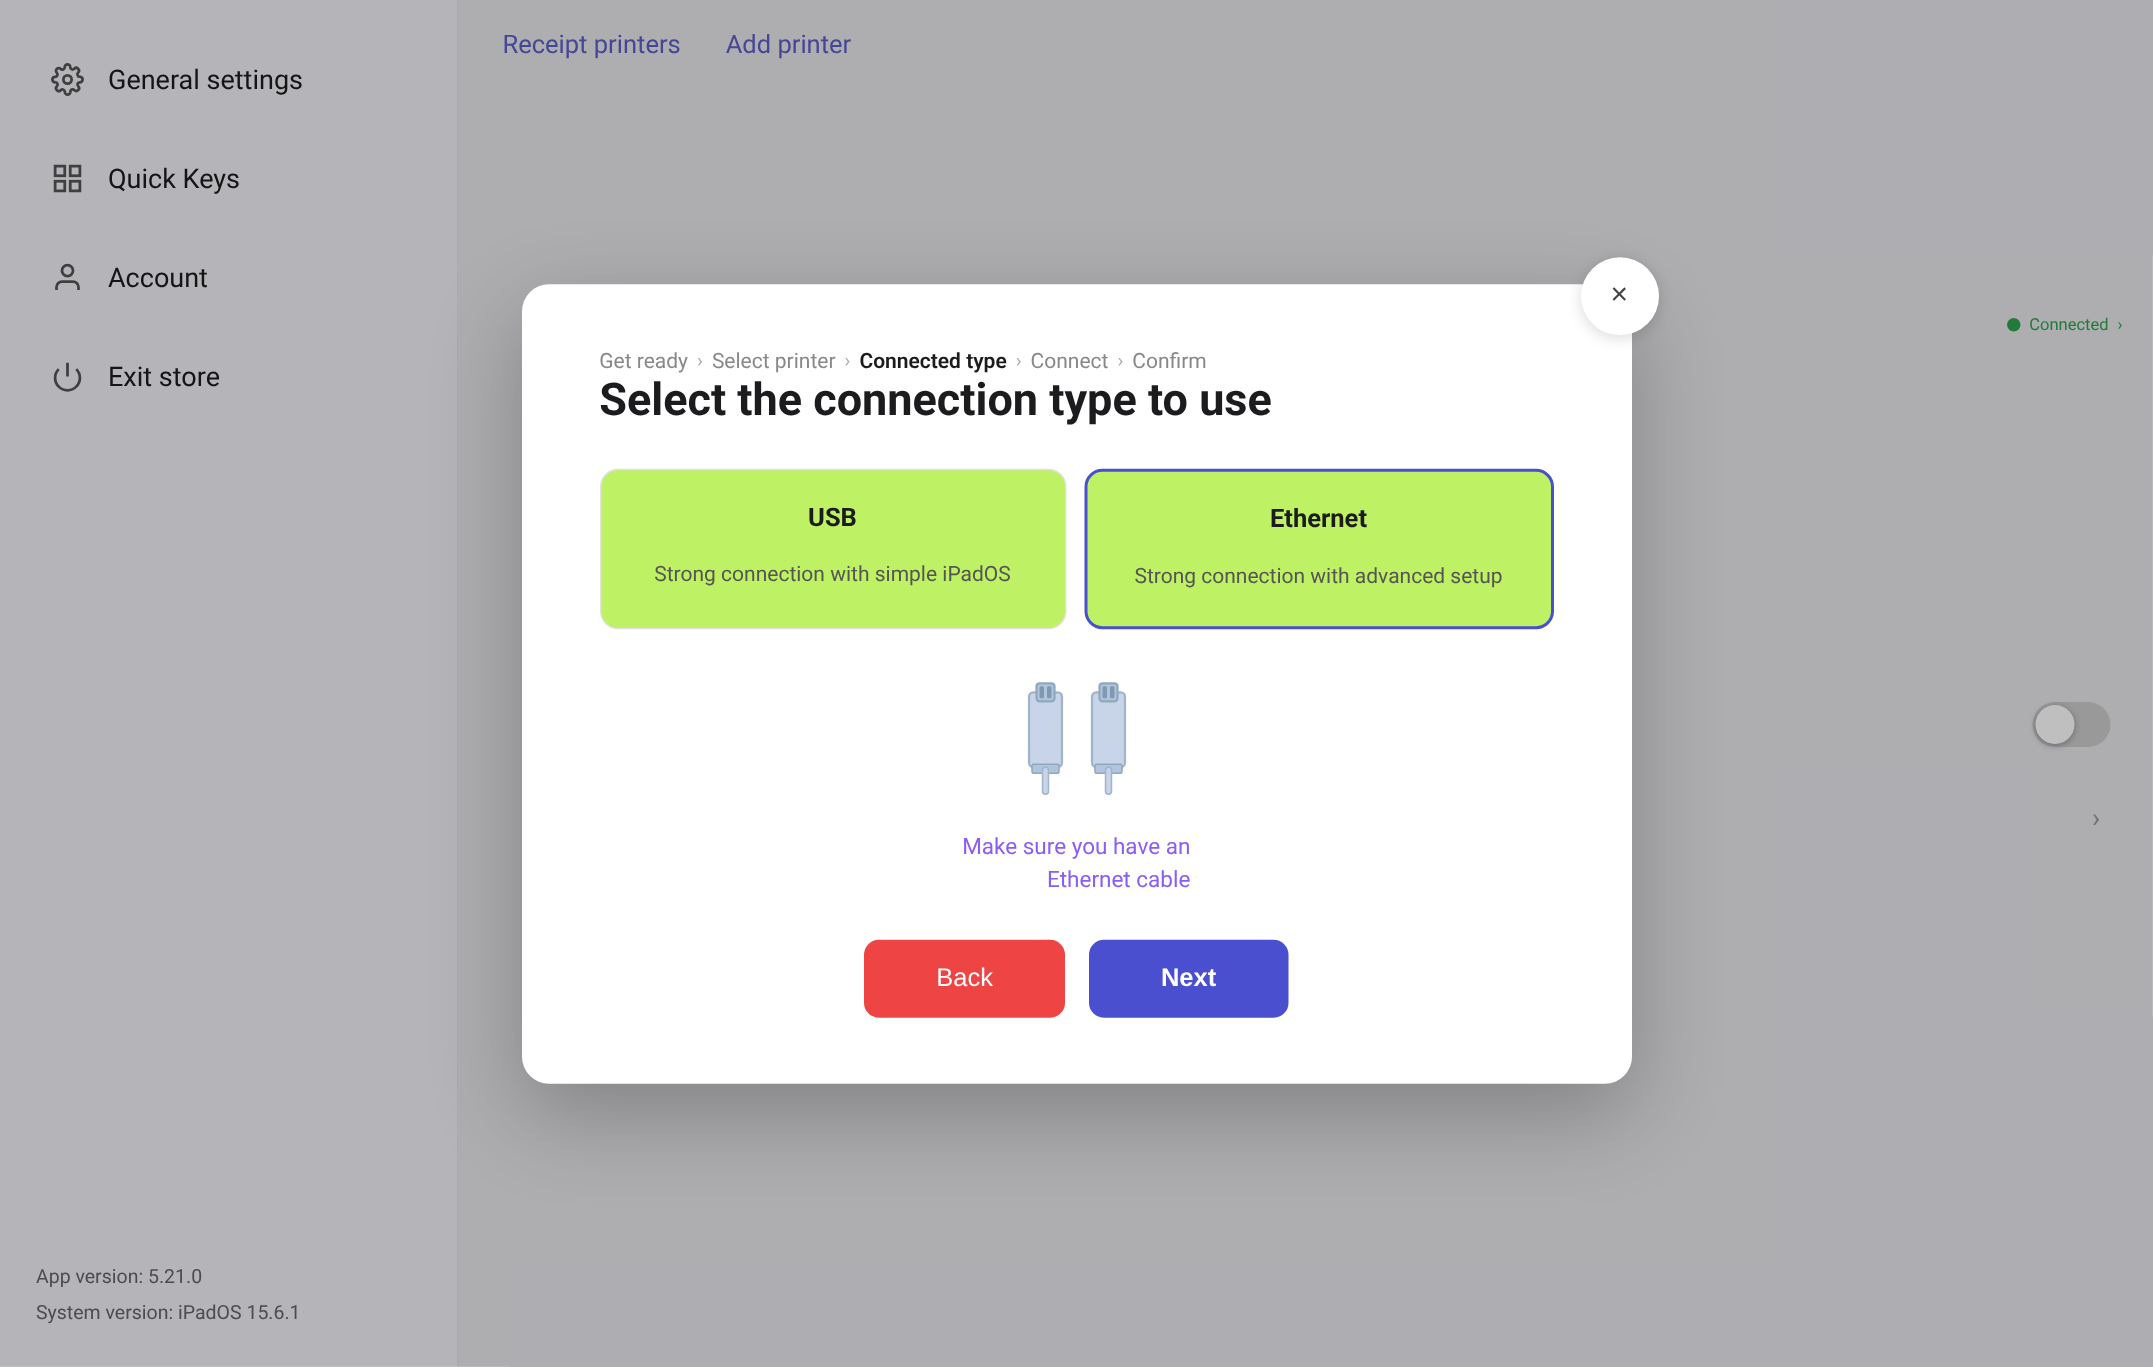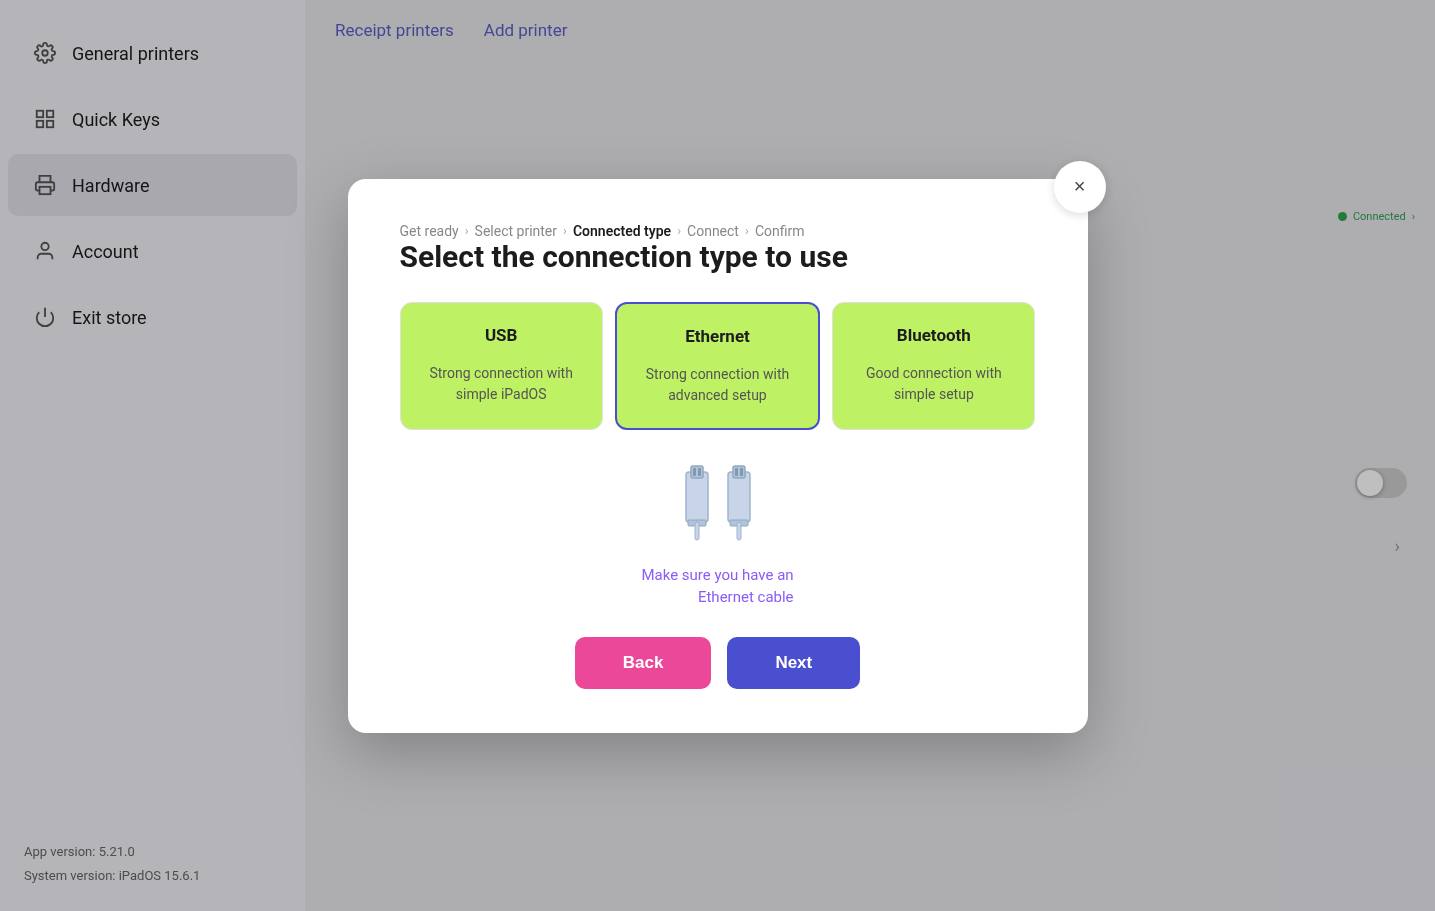--- a/index.html
+++ b/index.html
@@ -247,27 +247,27 @@
       line-height: 1.5;
     }
 
     
     .modal-actions {
       display: flex;
       justify-content: center;
       gap: 16px;
     }
     .btn-back {
-      background: #ec4899;
+      background: #ef4444;
       color: white;
       border: none;
       border-radius: 10px;
       padding: 16px 48px;
       font-size: 17px;
-      font-weight: 700;
+      font-weight: 400;
       cursor: pointer;
     }
     .btn-next {
       background: #4a4fcf;
       color: white;
       border: none;
       border-radius: 10px;
       padding: 4px 48px;
       font-size: 17px;
       font-weight: 600;
@@ -278,45 +278,35 @@
 <body>
 
 <div class="sidebar">
   <div class="sidebar-item">
     <span class="icon">
       <svg width="22" height="22" viewBox="0 0 24 24" fill="none" stroke="#555" stroke-width="2">
         <circle cx="12" cy="12" r="3"></circle>
         <path d="M19.4 15a1.65 1.65 0 0 0 .33 1.82l.06.06a2 2 0 0 1-2.83 2.83l-.06-.06a1.65 1.65 0 0 0-1.82-.33 1.65 1.65 0 0 0-1 1.51V21a2 2 0 0 1-4 0v-.09A1.65 1.65 0 0 0 9 19.4a1.65 1.65 0 0 0-1.82.33l-.06.06a2 2 0 0 1-2.83-2.83l.06-.06A1.65 1.65 0 0 0 4.68 15a1.65 1.65 0 0 0-1.51-1H3a2 2 0 0 1 0-4h.09A1.65 1.65 0 0 0 4.6 9a1.65 1.65 0 0 0-.33-1.82l-.06-.06a2 2 0 0 1 2.83-2.83l.06.06A1.65 1.65 0 0 0 9 4.68a1.65 1.65 0 0 0 1-1.51V3a2 2 0 0 1 4 0v.09a1.65 1.65 0 0 0 1 1.51 1.65 1.65 0 0 0 1.82-.33l.06-.06a2 2 0 0 1 2.83 2.83l-.06.06A1.65 1.65 0 0 0 19.4 9a1.65 1.65 0 0 0 1.51 1H21a2 2 0 0 1 0 4h-.09a1.65 1.65 0 0 0-1.51 1z"></path>
       </svg>
     </span>
-    <span>General printers</span>
+    <span>General settings</span>
   </div>
 
   <div class="sidebar-item">
     <span class="icon">
       <svg width="22" height="22" viewBox="0 0 24 24" fill="none" stroke="#555" stroke-width="2">
         <rect x="3" y="3" width="7" height="7"></rect>
           <rect x="14" y="3" width="7" height="7"></rect>
         <rect x="14" y="14" width="7" height="7"></rect>
           <rect x="3" y="14" width="7" height="7"></rect>
       </svg>
     </span>
     <span>Quick Keys</span>
   </div>
 
-  <div class="sidebar-item active">
-    <span class="icon">
-      <svg width="22" height="22" viewBox="0 0 24 24" fill="none" stroke="#555" stroke-width="2">
-        <polyline points="6 9 6 2 18 2 18 9"></polyline>
-        <path d="M6 18H4a2 2 0 0 1-2-2v-5a2 2 0 0 1 2-2h16a2 2 0 0 1 2 2v5a2 2 0 0 1-2 2h-2"></path>
-        <rect x="6" y="14" width="12" height="8"></rect>
-      </svg>
-    </span>
-    <span>Hardware</span>
-  </div>
 
   <div class="sidebar-item">
     <span class="icon">
       <svg width="22" height="22" viewBox="0 0 24 24" fill="none" stroke="#555" stroke-width="2">
         <path d="M20 21v-2a4 4 0 0 0-4-4H8a4 4 0 0 0-4 4v2"></path>
         <circle cx="12" cy="7" r="4"></circle>
       </svg>
     </span>
     <span>Account</span>
   </div>
@@ -377,24 +367,20 @@
 
   <div class="connection-cards">
     <div class="conn-card">
       <div class="conn-card-title">USB</div>
       <div class="conn-card-desc">Strong connection with simple iPadOS</div>
     </div>
     <div class="conn-card selected">
       <div class="conn-card-title">Ethernet</div>
       <div class="conn-card-desc">Strong connection with advanced setup</div>
     </div>
-    <div class="conn-card">
-      <div class="conn-card-title">Bluetooth</div>
-      <div class="conn-card-desc">Good connection with simple setup</div>
-    </div>
   </div>
 
   <div class="illustration">
     <svg class="eth-cable-svg" viewBox="0 0 80 90">
 
       <rect x="8" y="10" width="22" height="50" rx="3" fill="#c8d4e8" stroke="#a0b4cc" stroke-width="1.5"></rect>
       <rect x="13" y="4" width="12" height="12" rx="2" fill="#b0c4de" stroke="#90a8bc" stroke-width="1.5"></rect>
       <rect x="15" y="6" width="3" height="8" rx="1" fill="#8099b0"></rect>
       <rect x="20" y="6" width="3" height="8" rx="1" fill="#8099b0"></rect>
 

